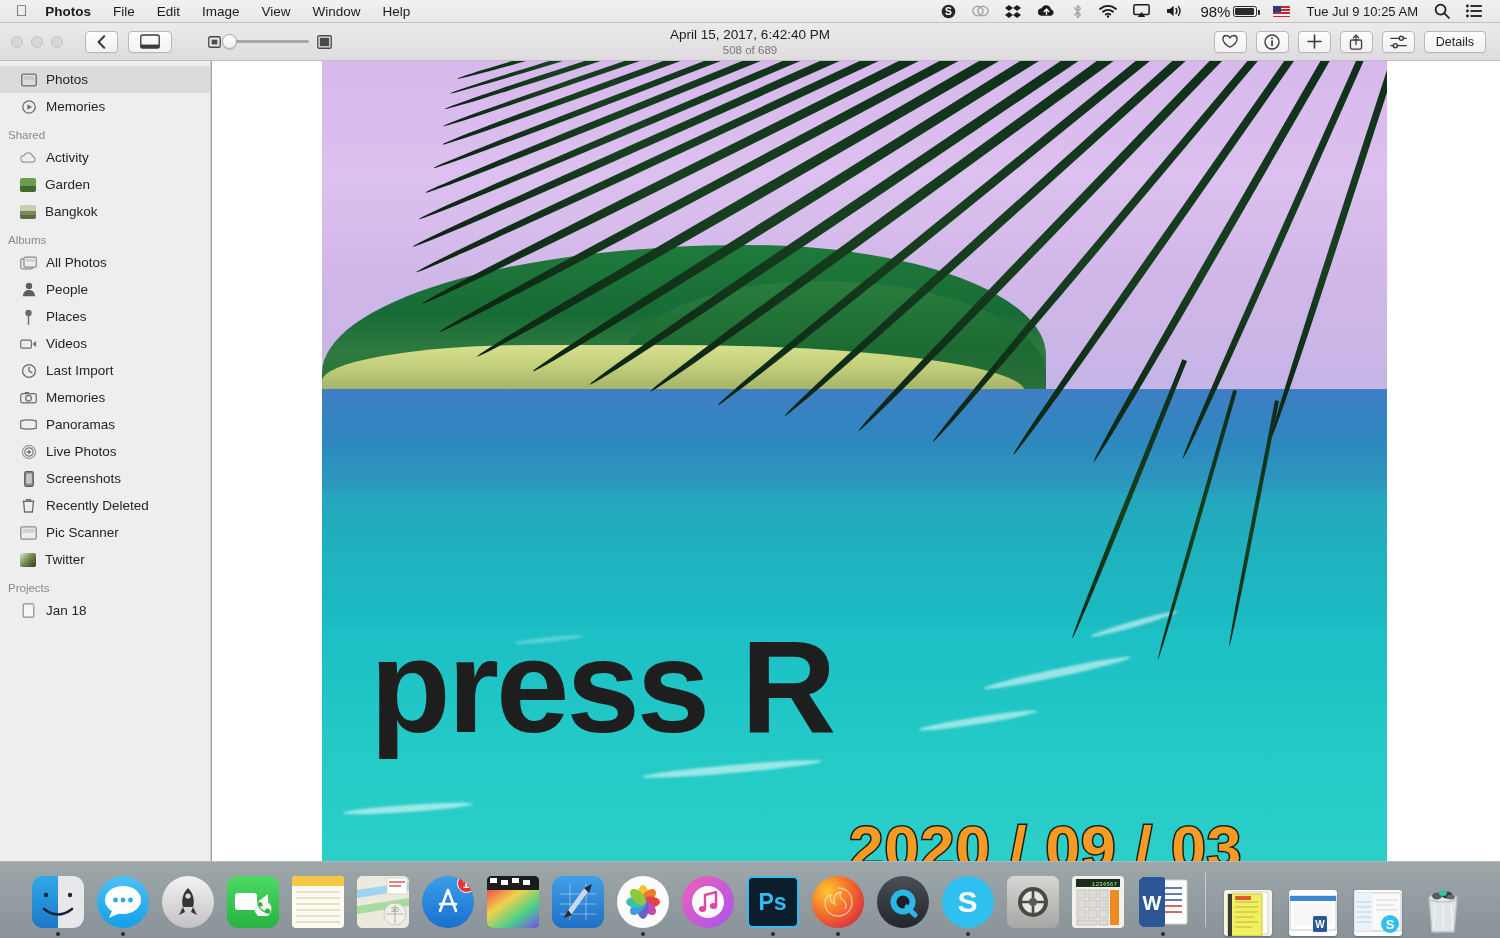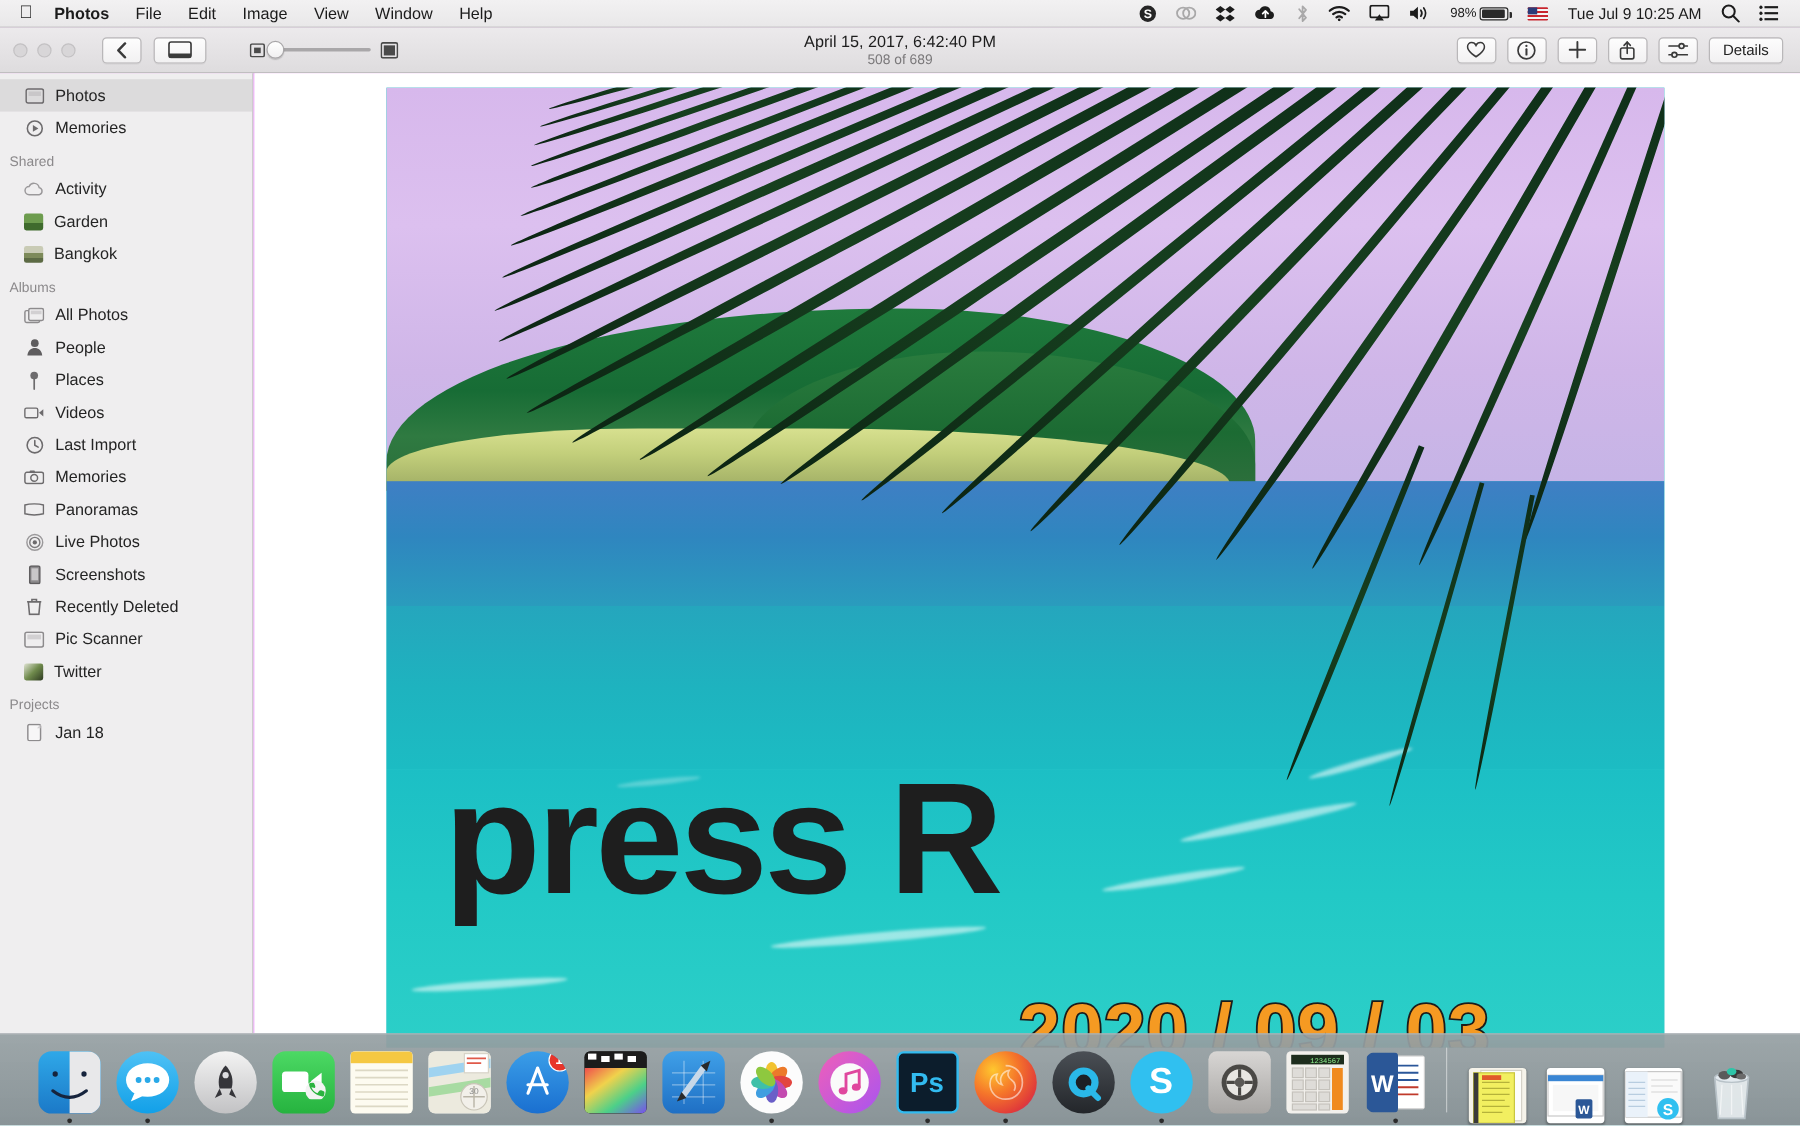--- a/index.html
+++ b/index.html
@@ -17,37 +17,37 @@
     border-bottom: 1px solid #c3c2c3;
     display: flex; align-items: center; z-index: 50;
   }
   .menu-left { display: flex; align-items: center; height: 100%; }
   .menu-right { margin-left: auto; display: flex; align-items: center; height: 100%; padding-right: 10px; }
   .apple-logo { padding: 0 14px 0 16px; font-size: 15px; line-height: 1; color: #1c1c1c; position: relative; top: -1px; }
   .menu-item { padding: 0 11px; font-size: 13.5px; color: #1b1b1b; line-height: 23px; white-space: nowrap; }
   .menu-item.bold { font-weight: bold; padding-left: 4px; }
   .status-item { padding: 0 8px; display: flex; align-items: center; height: 100%; color: #1c1c1c; }
   .status-text { font-size: 13px; color: #1b1b1b; white-space: nowrap; }
-  .status-batt { font-size: 11px; color: #1b1b1b; padding-right: 3px; }
+  .status-batt { font-size: 15px; color: #1b1b1b; padding-right: 3px; }
   .batt-shell {
     width: 24px; height: 11px; border: 1.3px solid #2a2a2a; border-radius: 2.5px;
     position: relative; display: inline-block;
   }
   .batt-shell:after {
     content: ""; position: absolute; right: -3.5px; top: 3px; width: 2px; height: 5px;
     background: #2a2a2a; border-radius: 0 1px 1px 0;
   }
   .batt-fill { position: absolute; left: 1px; top: 1px; bottom: 1px; width: 19px; background: #2a2a2a; border-radius: 1px; }
   .flag { width: 17px; height: 11px; position: relative; overflow: hidden; border-radius: 1px;
           background: repeating-linear-gradient(to bottom, #c8252e 0 1.6px, #f4f4f4 1.6px 3.2px); }
   .flag:before { content:""; position:absolute; left:0; top:0; width:8px; height:6px; background:#2b3a78; }
   .icon-dim { opacity: 0.32; }
 
   
-  .window { position: absolute; top: 23px; left: 0; width: 1500px; height: 838px; background: #f0abfc; }
+  .window { position: absolute; top: 23px; left: 0; width: 1500px; height: 838px; background: #a3a3a3; }
   .toolbar {
     position: absolute; top: 0; left: 0; width: 1500px; height: 38px;
     background: linear-gradient(to bottom, #eceaec 0%, #dedcde 100%);
     border-bottom: 1px solid #c0bec0;
     display: flex; align-items: center;
   }
   .traffic { display: flex; gap: 8px; padding-left: 11px; align-items: center; }
   .tl { width: 12px; height: 12px; border-radius: 50%; background: #d8d6d8; border: 1px solid #c3c1c3; }
   .tb-btn {
     height: 22px; min-width: 33px; border-radius: 4px;
@@ -89,21 +89,21 @@
   .sb-ico { width: 17px; height: 17px; display: flex; align-items: center; justify-content: center; flex: 0 0 17px; color: #6d6b6d; }
   .thumb { width: 16px; height: 14px; border-radius: 2px; flex: 0 0 16px; overflow: hidden; position: relative; }
   .thumb-garden { background: linear-gradient(to bottom,#6d9c4e 0 55%, #3f6b2d 55% 100%); }
   .thumb-bangkok { background: linear-gradient(to bottom,#c9cbb5 0 40%, #7d8a5a 40% 72%, #5c6a44 72% 100%); }
   .thumb-dropbox { background: linear-gradient(to bottom,#efefef 0 30%, #d9d6cf 30% 65%, #b45c3a 65% 100%); }
   .thumb-twitter { background: linear-gradient(135deg,#dfe3d2 0%, #6f8a4c 50%, #2e3a22 100%); }
 
   
   .content { position: absolute; top: 38px; left: 212px; right: 0; height: 800px; background: #ffffff; }
   .photo {
-    position: absolute; left: 110px; top: 12px; width: 1065px; height: 800px; overflow: hidden;
+    position: absolute; left: 110px; top: 0; width: 1065px; height: 800px; overflow: hidden;
     background: #37c3c9;
   }
   .sky { position: absolute; left: 0; top: 0; width: 100%; height: 41%;
          background: linear-gradient(to bottom, #d7b8ec 0%, #dcc0ef 35%, #cfb6e8 72%, #c6b4e6 100%); }
   .island {
     position: absolute; left: 0; top: 23%; width: 68%; height: 19%;
     background: linear-gradient(to bottom, #1f7a3c 0%, #176c35 45%, #2f7a41 70%, #2a6d3a 100%);
     border-radius: 60% 42% 6% 0 / 86% 74% 0 0;
   }
   .island2 {

